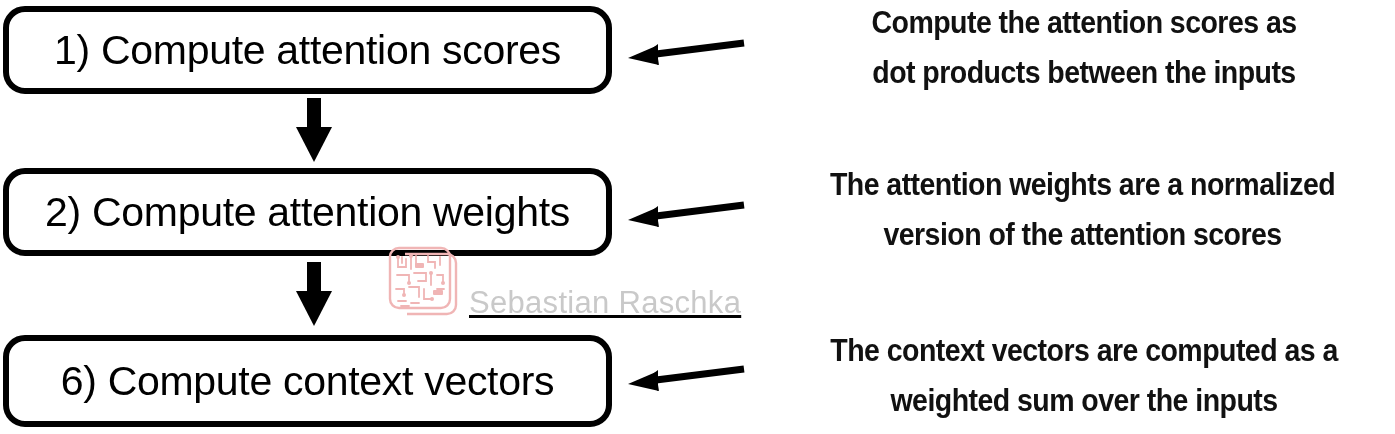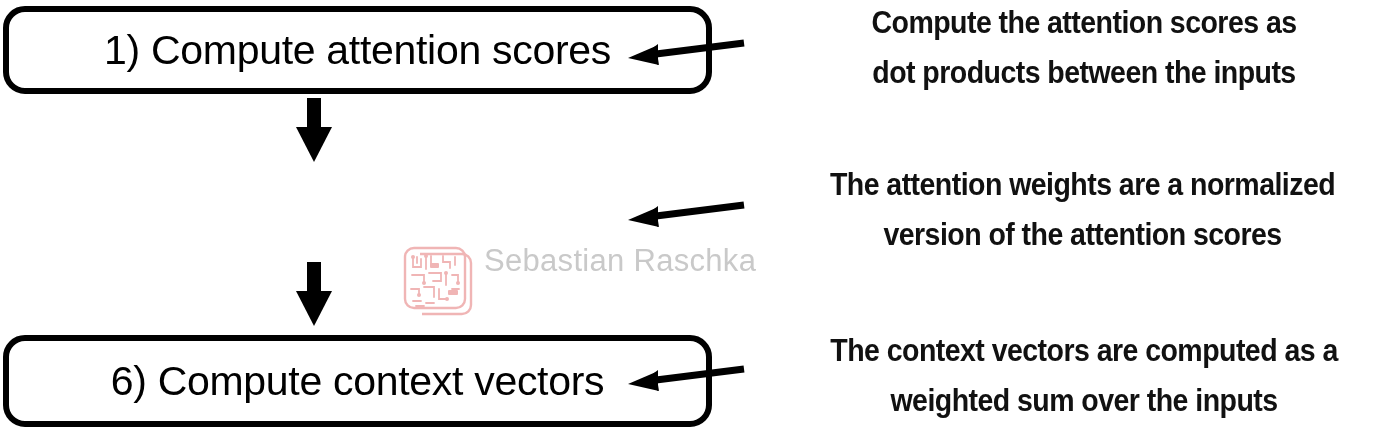--- a/index.html
+++ b/index.html
@@ -13,21 +13,21 @@
     height: 434px;
     background: #ffffff;
     overflow: hidden;
     font-family: "Liberation Sans", sans-serif;
   }
 
   
   .flow-box {
     position: absolute;
     left: 3px;
-    width: 709px;
+    width: 609px;
     box-sizing: border-box;
     border: 6px solid #000000;
     border-radius: 22px;
     background: #ffffff;
     display: flex;
     align-items: center;
     justify-content: center;
   }
   .flow-box-label {
     font-family: "Liberation Sans", sans-serif;
@@ -77,26 +77,27 @@
     transform-origin: center center;
   }
   #annotation-1 { left: 778px; top: -2px;  width: 612px; }
   #annotation-2 { left: 770px; top: 160px; width: 625px; }
   #annotation-3 { left: 776px; top: 326px; width: 616px; }
   .annotation-line { display: block; white-space: nowrap; }
 
   
   #watermark {
     position: absolute;
-    left: 400px;
+    left: 385px;
     top: 243px;
     width: 360px;
     height: 78px;
     display: flex;
-    align-items: flex-start;
+    align-items: flex-end;
+    text-decoration: underline;
   }
   #watermark-logo {
     width: 78px;
     height: 78px;
     flex: 0 0 78px;
   }
   #watermark-text {
     margin-left: 6px;
     font-family: "Liberation Sans", sans-serif;
     font-size: 31px;
@@ -108,20 +109,23 @@
 </style>
 </head>
 <body>
 
 <div id="canvas">
 
   <div class="flow-box" id="box-1">
     <span class="flow-box-label">1) Compute attention scores</span>
   </div>
 
+  <div class="flow-box" id="box-2">
+    <span class="flow-box-label">2) Compute attention weights</span>
+  </div>
 
   <div class="flow-box" id="box-3">
     <span class="flow-box-label">6) Compute context vectors</span>
   </div>
 
   <div class="down-arrow" id="down-arrow-1">
     <svg width="40" height="66" viewBox="0 0 40 66" xmlns="http://www.w3.org/2000/svg">
       <rect x="13" y="0" width="14" height="32" fill="#000000"></rect>
       <polygon points="2,29 38,29 20,64" fill="#000000"></polygon>
     </svg>

